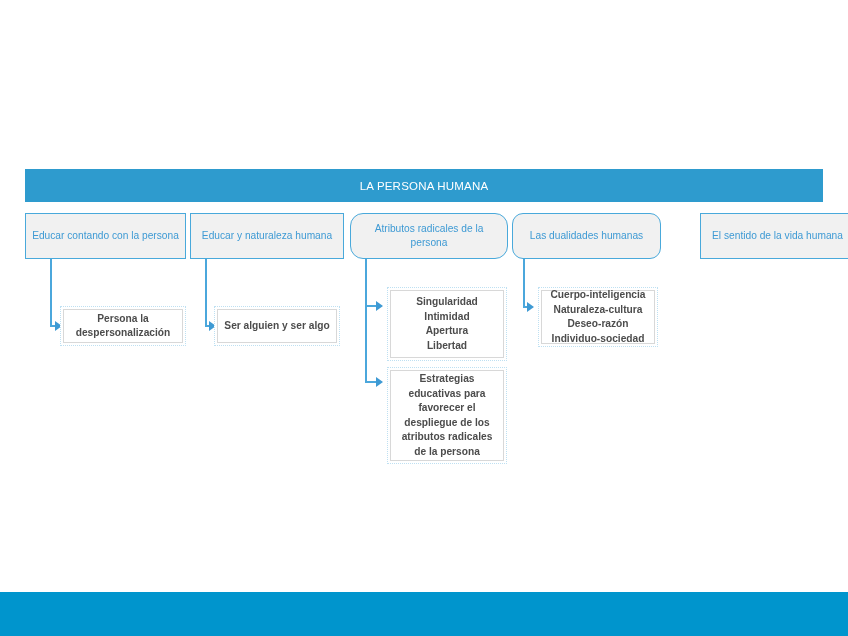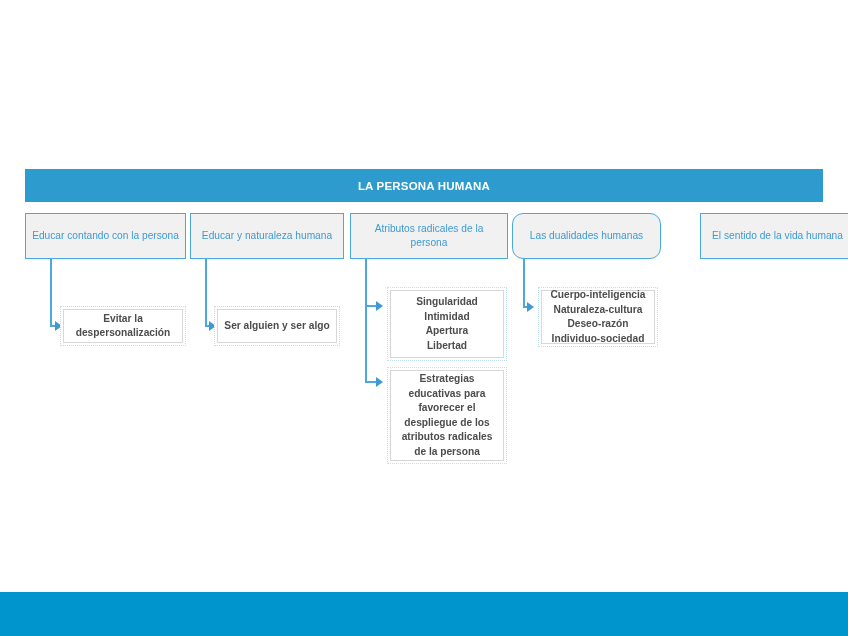--- a/index.html
+++ b/index.html
@@ -34,21 +34,21 @@
     background: #2E9BCE;
     border: 1px solid #2E9BCE;
     box-sizing: border-box;
     display: flex;
     align-items: center;
     justify-content: center;
   }
   .title-banner .title-text {
     color: #ffffff;
     font-size: 11.5px;
-    font-weight: 700;
+    font-weight: 400;
     letter-spacing: 0.2px;
     white-space: nowrap;
   }
 
   
   .l1box {
     position: absolute;
     top: 213px;
     height: 46px;
     background: #F1F1F1;
@@ -61,21 +61,21 @@
   }
   .l1box .l1text {
     color: #3E9AD4;
     font-size: 10.2px;
     line-height: 14px;
     text-align: center;
     font-weight: 500;
   }
   #l1-0 { left: 25px;  width: 161px; }
   #l1-1 { left: 190px; width: 154px; }
-  #l1-2 { left: 350px; width: 158px; }
+  #l1-2 { left: 350px; width: 158px; border-radius: 13px; }
   #l1-3 { left: 512px; width: 149px; border-radius: 11px; }
   #l1-4 { left: 668px; width: 155px; margin-left: 32px; }
 
   
   .l2box {
     position: absolute;
     background: #FFFFFF;
     border: 1.5px dotted #BEE0F2;
     box-sizing: border-box;
     padding: 2px;
@@ -166,21 +166,21 @@
   <div class="arrow" style="left:376px; top:301px;"></div>
   <div class="conn conn-h" style="left:365px; top:381px; width:12px;"></div>
   <div class="arrow" style="left:376px; top:377px;"></div>
 
   <div class="conn conn-v" style="left:523px; top:259px; height:48px;"></div>
   <div class="conn conn-h" style="left:523px; top:306px; width:5px;"></div>
   <div class="arrow" style="left:527px; top:302px;"></div>
 
   <div class="l2box" id="l2-0">
     <div class="inner">
-      <span class="l2text">Evitar la despersonalización</span>
+      <span class="l2text">Persona la despersonalización</span>
     </div>
   </div>
   <div class="l2box" id="l2-1">
     <div class="inner">
       <span class="l2text">Ser alguien y ser algo</span>
     </div>
   </div>
   <div class="l2box" id="l2-2">
     <div class="inner">
       <span class="l2text">Singularidad<br>Intimidad<br>Apertura<br>Libertad</span>

